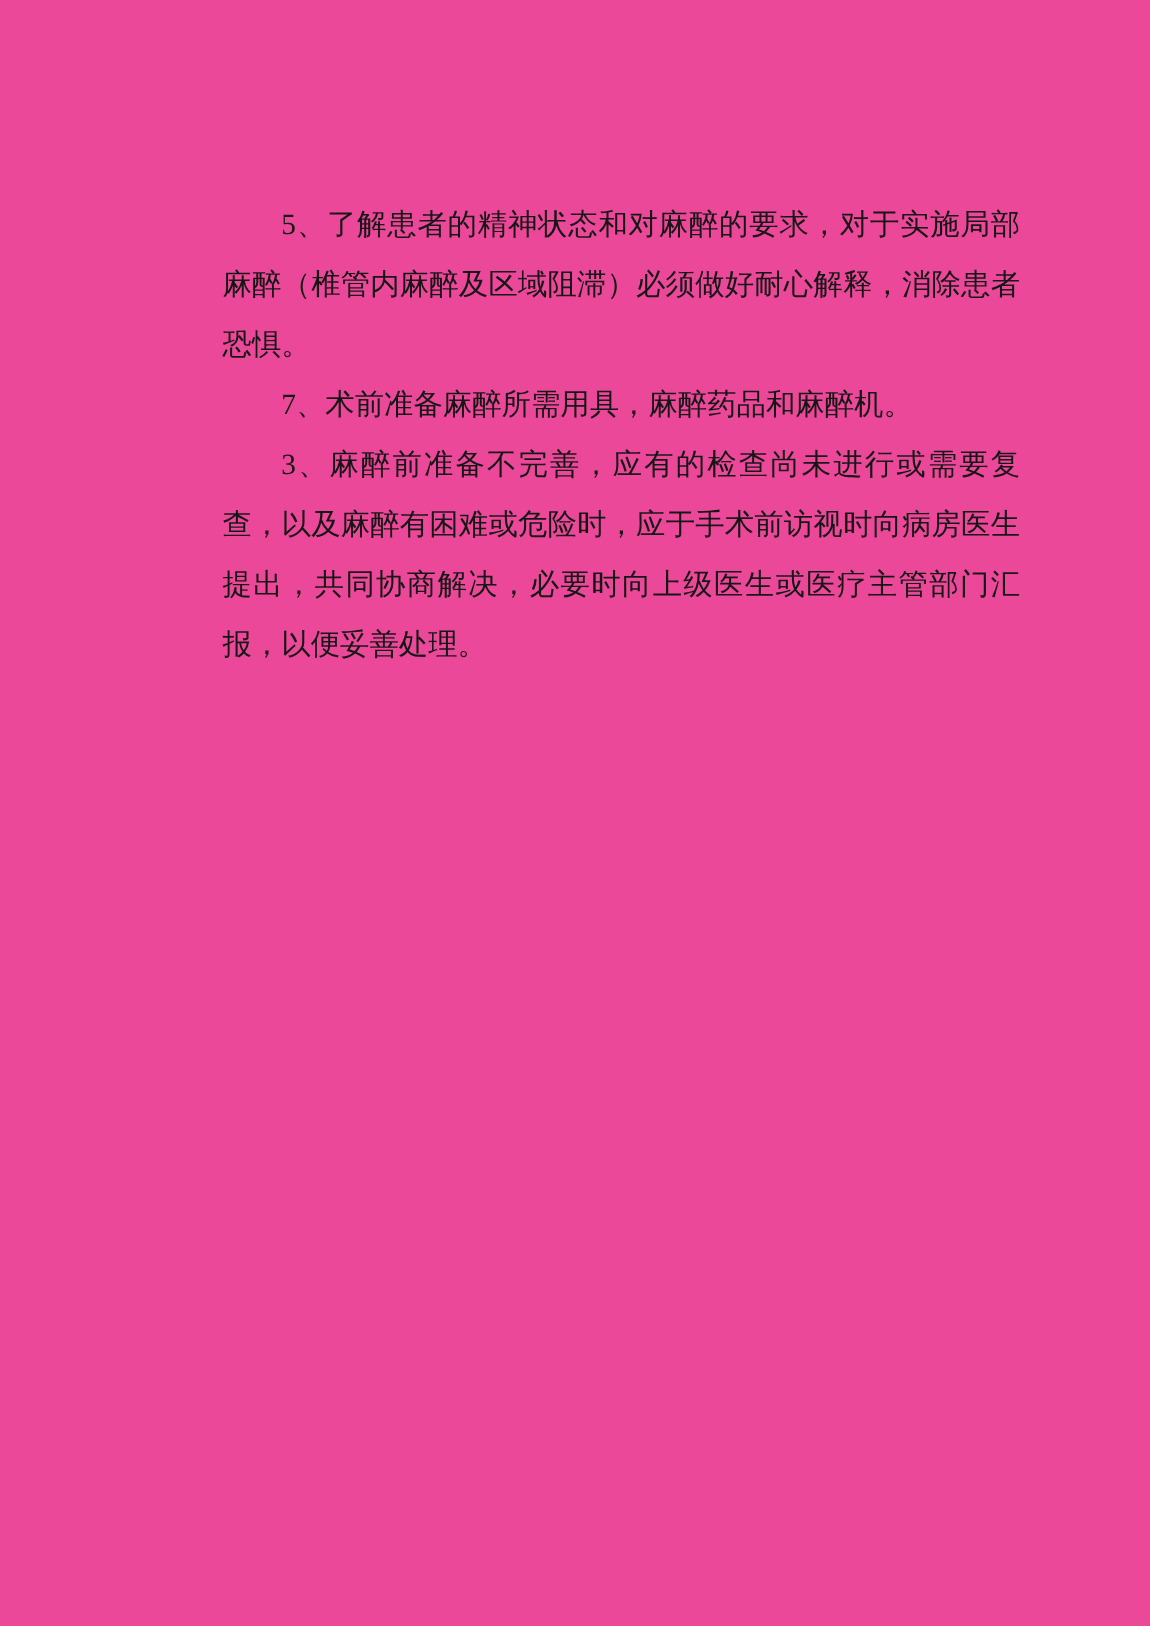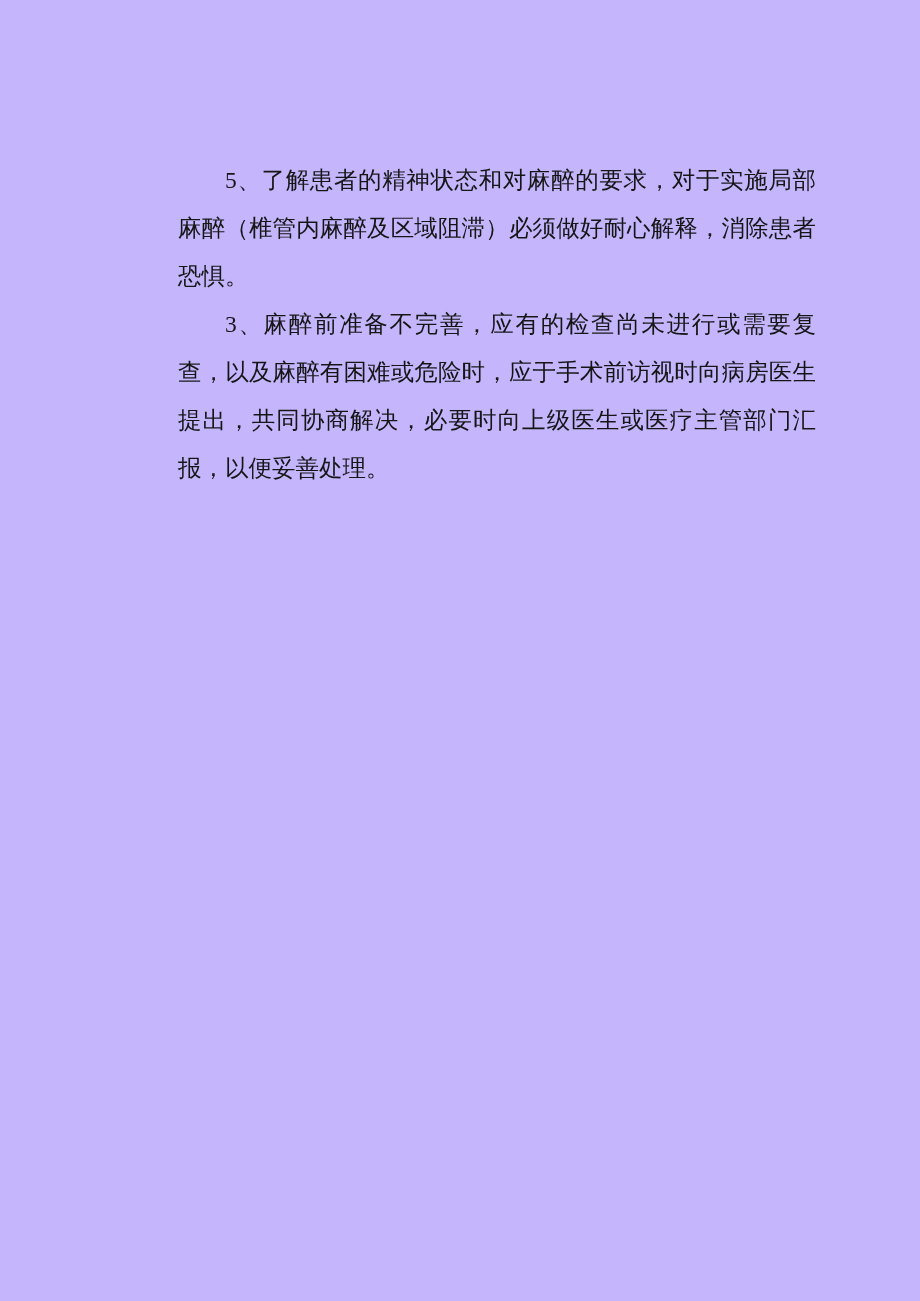--- a/index.html
+++ b/index.html
@@ -4,21 +4,21 @@
 <style>
   html, body {
     margin: 0;
     padding: 0;
     background: #ffffff;
   }
   .page {
     position: relative;
     width: 920px;
     height: 1301px;
-    background: #c4b5fd;
+    background: #ec4899;
     overflow: hidden;
     font-family: "Liberation Serif", "DejaVu Serif", serif;
   }
   .doc-content {
     position: absolute;
     left: 178px;
     top: 156px;
     width: 638px;
     color: #161616;
     font-size: 23.5px;
@@ -33,15 +33,16 @@
     text-indent: 2em;
     word-break: break-all;
   }
 </style>
 </head>
 <body>
 
 <div class="page">
   <div class="doc-content">
     <p class="para">5、了解患者的精神状态和对麻醉的要求，对于实施局部麻醉（椎管内麻醉及区域阻滞）必须做好耐心解释，消除患者恐惧。</p>
+    <p class="para">7、术前准备麻醉所需用具，麻醉药品和麻醉机。</p>
     <p class="para">3、麻醉前准备不完善，应有的检查尚未进行或需要复查，以及麻醉有困难或危险时，应于手术前访视时向病房医生提出，共同协商解决，必要时向上级医生或医疗主管部门汇报，以便妥善处理。</p>
   </div>
 </div>
 
 </body></html>

